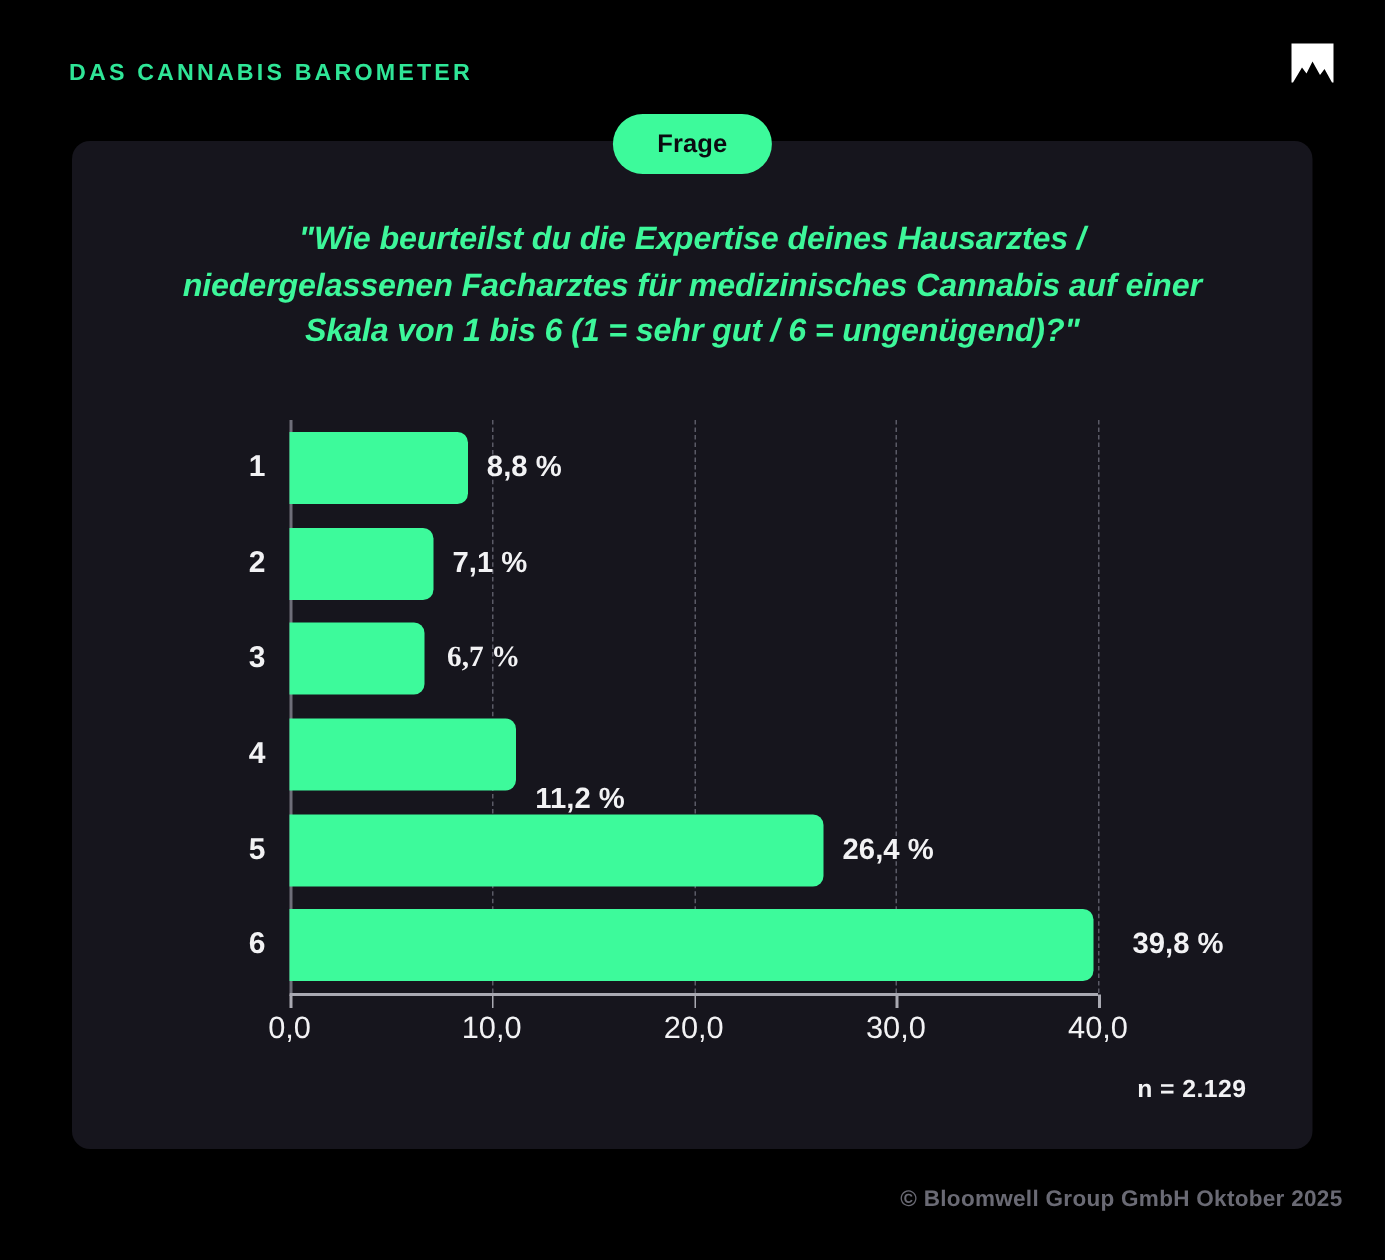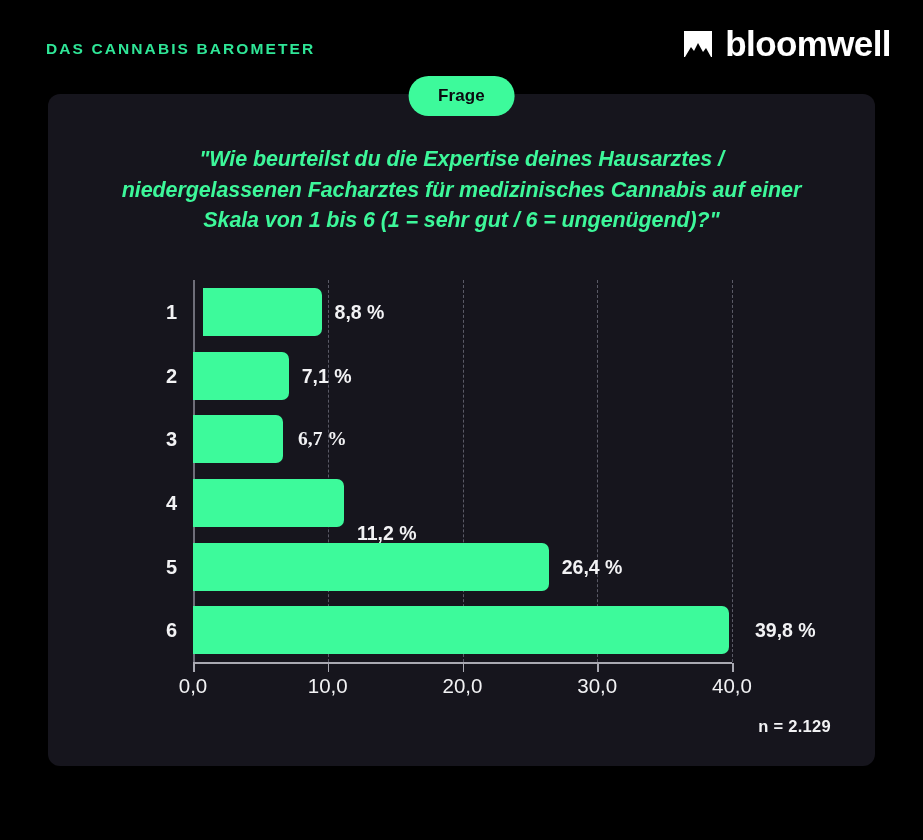--- a/index.html
+++ b/index.html
@@ -214,42 +214,41 @@
 
   <div class="header">
     <div class="kicker">DAS CANNABIS BAROMETER</div>
 
     <div class="brand">
       <div class="brand-mark">
         <svg viewBox="0 0 32 32" width="32" height="32" aria-hidden="true">
           <path d="M2 3 H30 V29 H2 Z M16 15 L21 24 L24 20 L29 29 L3 29 L9 19 L12 23 Z" fill="#FFFFFF" fill-rule="evenodd"></path>
         </svg>
       </div>
-      <div class="brand-name">bloomwell</div>
     </div>
   </div>
 
   <div class="card">
 
     <div class="pill">Frage</div>
 
     <div class="question">"Wie beurteilst du die Expertise deines Hausarztes / niedergelassenen Facharztes für medizinisches Cannabis auf einer Skala von 1 bis 6 (1 = sehr gut / 6 = ungenügend)?"</div>
 
     <div class="plot">
 
       <div class="axis-y-spine"></div>
 
       <div id="gridlines">
           <div class="gridline" style="left: 279.75px;"></div>
           <div class="gridline" style="left: 414.5px;"></div>
           <div class="gridline" style="left: 549.25px;"></div>
           <div class="gridline" style="left: 684px;"></div>
         </div>
       <div id="bars">
-          <div class="bar-row" style="top: 193.833px; width: 539px; margin-left: 10px;">
+          <div class="bar-row" style="top: 193.833px; width: 539px;">
             <div class="bar" style="width: 118.58px; background: rgb(61, 250, 155);"></div>
             <div class="bar-value" style="left: 131.58px;">8,8 %</div>
           </div>
           <div class="bar-row" style="top: 257.5px; width: 539px;">
             <div class="bar" style="width: 95.6725px; background: rgb(61, 250, 155);"></div>
             <div class="bar-value" style="left: 108.672px;">7,1 %</div>
           </div>
           <div class="bar-row" style="top: 321.167px; width: 539px;">
             <div class="bar" style="width: 90.2825px; background: rgb(61, 250, 155);"></div>
             <div class="bar-value" style="left: 105px; font-family: Liberation Serif, serif;">6,7 %</div>
@@ -288,14 +287,15 @@
           <div class="xtick-label" style="left: 549.25px; text-align: right;">30,0</div>
           <div class="xtick-mark" style="left: 684px;"></div>
           <div class="xtick-label" style="left: 684px;">40,0</div>
         </div>
 
     </div>
 
     <div class="n-note">n =  2.129</div>
   </div>
 
+  <div class="copyright">© Bloomwell Group GmbH Oktober 2025</div>
 
 </div>
 
 </body></html>

